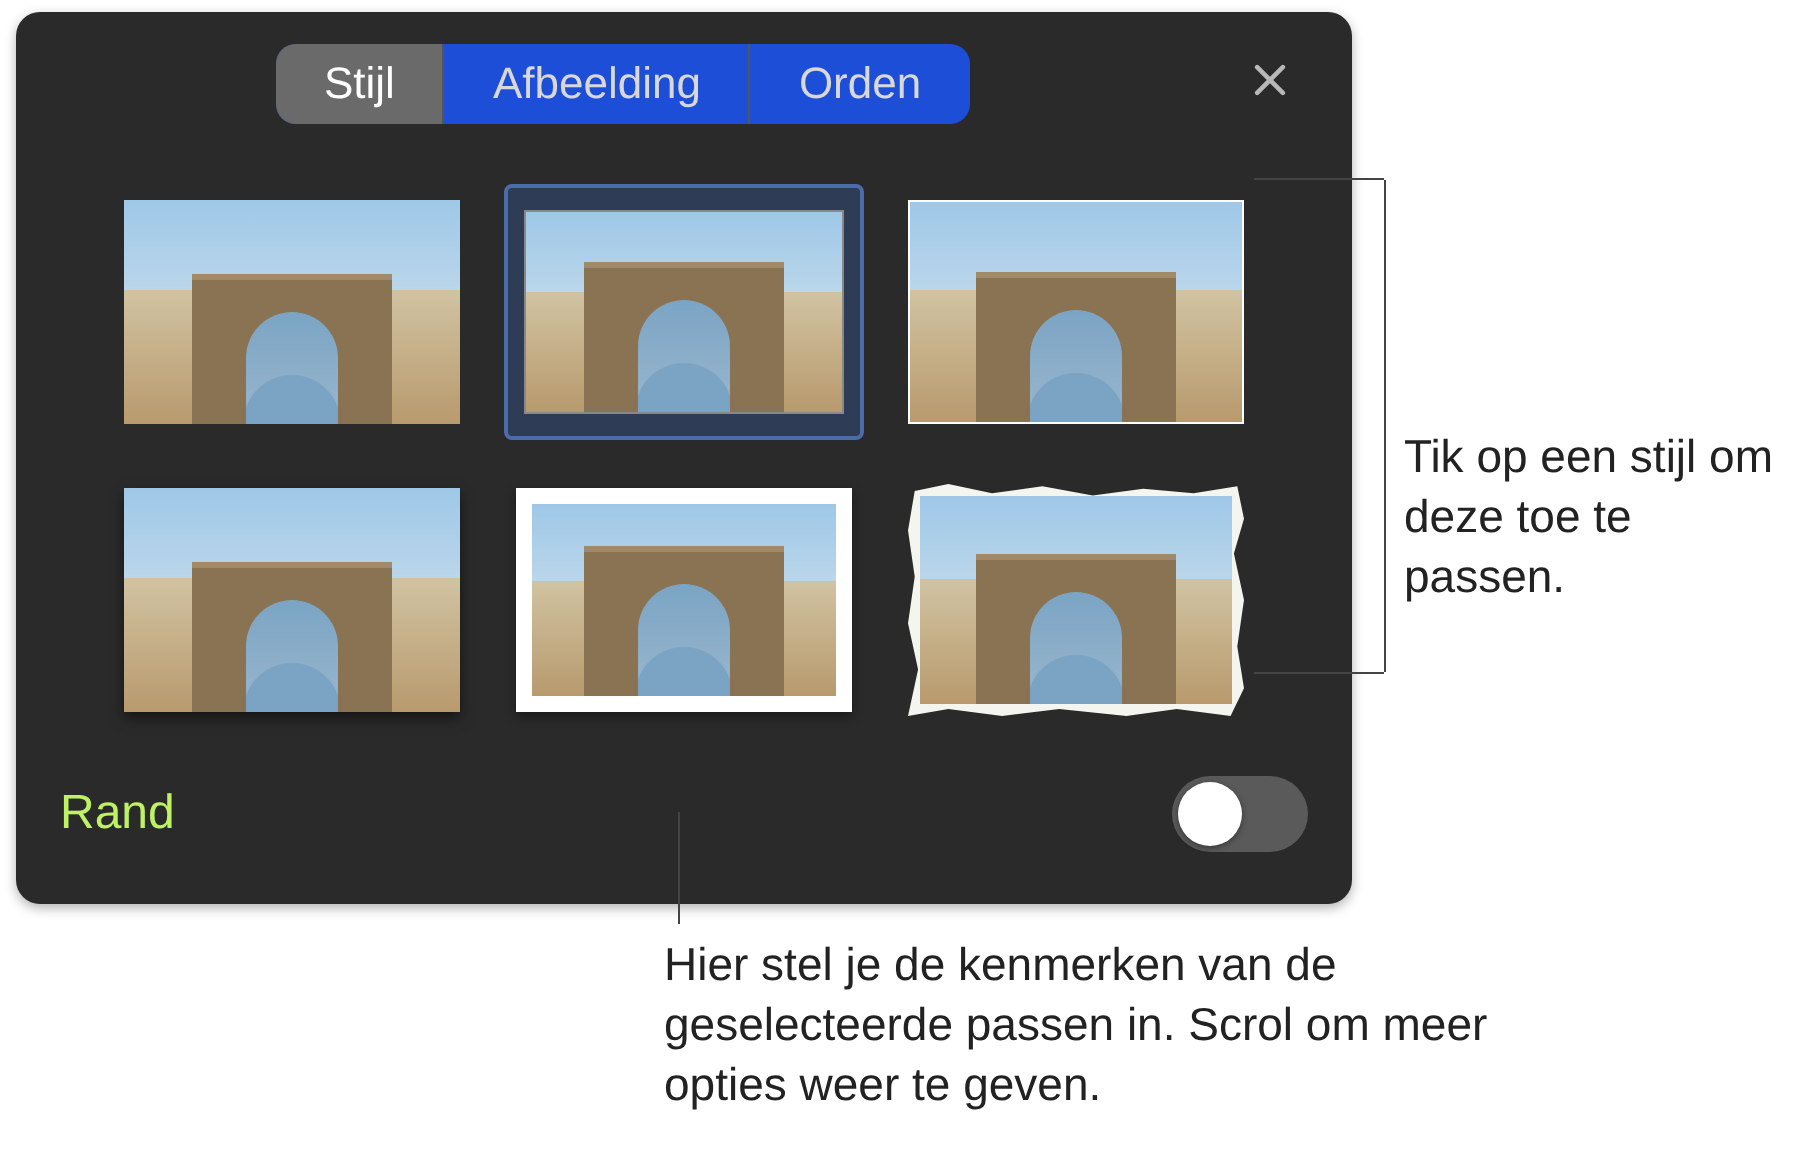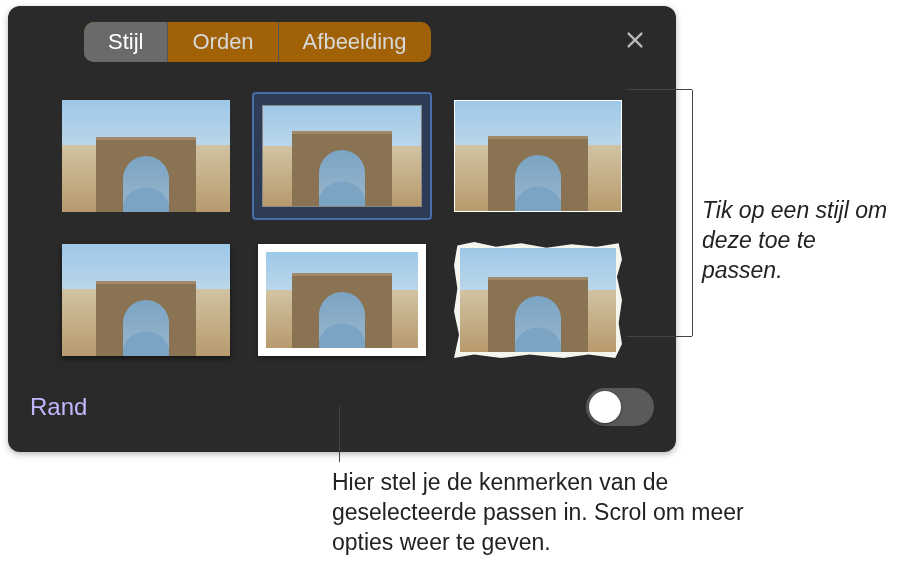--- a/index.html
+++ b/index.html
@@ -28,24 +28,24 @@
     }
     .tabbar {
       display: flex;
       align-items: center;
       gap: 0;
       position: relative;
       height: 44px;
     }
     .segmented {
       display: flex;
-      background: #a16207;
+      background: #1d4ed8;
       border-radius: 10px;
       overflow: hidden;
-      margin-left: 56px;
+      margin-left: 110px;
       height: 40px;
       text-align: right;
     }
     .segmented .seg {
       color: #d8d8d8;
       font-size: 22px;
       padding: 7px 24px;
       border-right: 1px solid #555;
       display: flex;
       align-items: center;
@@ -160,21 +160,21 @@
     .footer-row {
       display: flex;
       align-items: center;
       justify-content: space-between;
       position: absolute;
       left: 22px;
       right: 22px;
       bottom: 26px;
     }
     .footer-label {
-      color: #c4b5fd;
+      color: #bef264;
       font-size: 24px;
     }
     .toggle {
       width: 68px;
       height: 38px;
       background: #5a5a5a;
       border-radius: 20px;
       position: relative;
       cursor: pointer;
     }
@@ -190,23 +190,22 @@
     }
     
     .callout {
       position: absolute;
       font-size: 23px;
       color: #222;
       line-height: 1.3;
     }
     .callout-1 {
       left: 702px;
-      top: 196px;
+      top: 214px;
       width: 200px;
-      font-style: italic;
     }
     .callout-2 {
       left: 332px;
       top: 468px;
       width: 420px;
     }
     .lead-line {
       position: absolute;
       background: #444;
     }
@@ -235,22 +234,22 @@
       height: 56px;
     }
   </style>
 </head>
 <body>
 
 <div class="panel">
   <div class="tabbar">
     <div class="segmented">
       <div class="seg active">Stijl</div>
+      <div class="seg">Afbeelding</div>
       <div class="seg">Orden</div>
-      <div class="seg">Afbeelding</div>
     </div>
     <div class="close-x">
       <svg viewBox="0 0 24 24" fill="none" stroke="currentColor" stroke-width="2.5" stroke-linecap="round">
         <line x1="5" y1="5" x2="19" y2="19"></line>
         <line x1="19" y1="5" x2="5" y2="19"></line>
       </svg>
     </div>
   </div>
 
   <div class="styles-grid">

